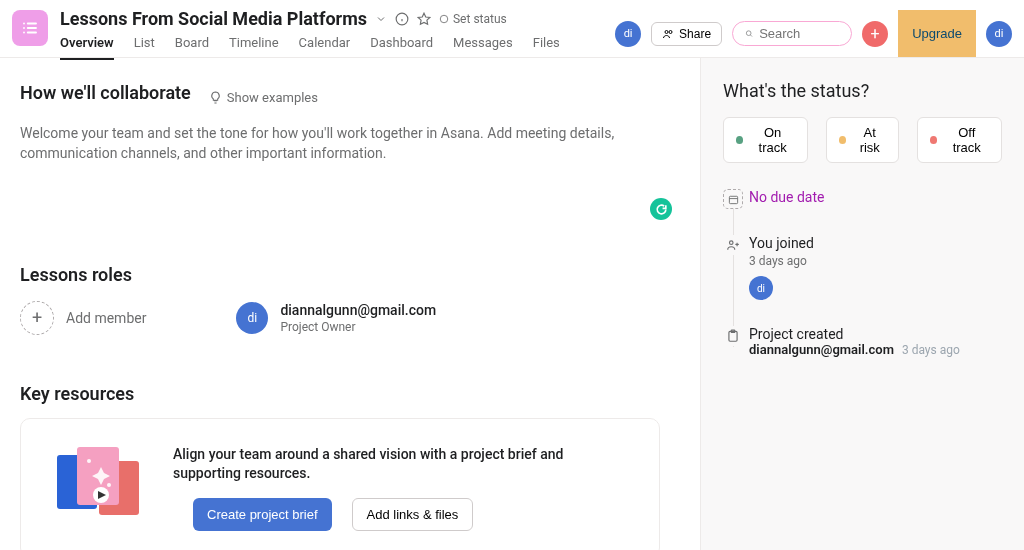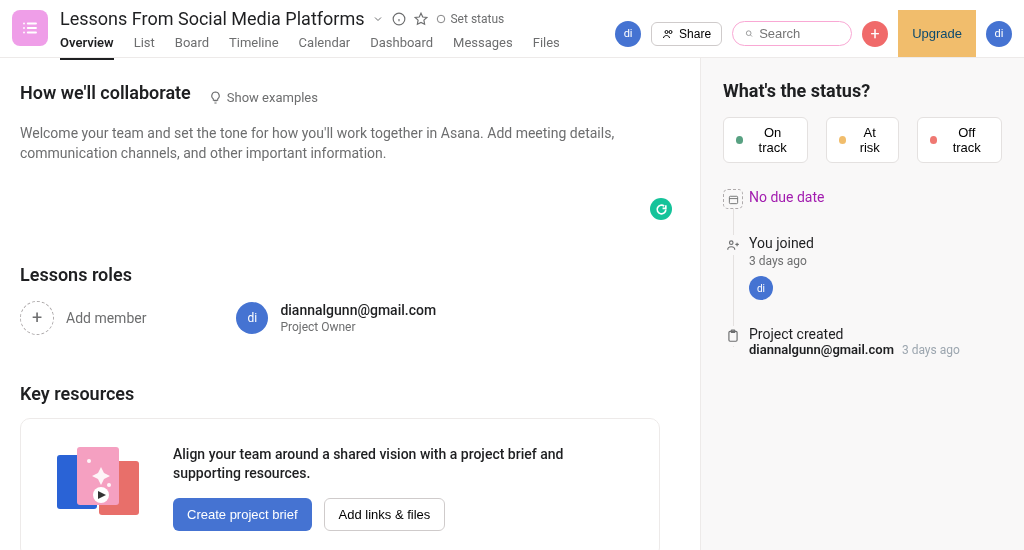--- a/index.html
+++ b/index.html
@@ -1,21 +1,21 @@
 <!DOCTYPE html>
 <html><head>
 <meta charset="utf-8">
 <style>
   * { box-sizing: border-box; margin: 0; padding: 0; }
   body { font-family: -apple-system, BlinkMacSystemFont, "Segoe UI", Roboto, Helvetica, Arial, sans-serif; color: #1e1f21; width: 1024px; height: 550px; overflow: hidden; background: #fff; }
   .topbar { display: flex; align-items: flex-start; padding: 8px 12px 0 12px; border-bottom: 1px solid #edeae9; height: 58px; }
   .proj-icon { width: 36px; height: 36px; background: #ef9ee8; border-radius: 8px; display: flex; align-items: center; justify-content: center; color: #fff; flex-shrink: 0; margin-top: 2px; }
   .proj-head { margin-left: 12px; flex: 1; }
   .title-row { display: flex; align-items: center; gap: 8px; }
-  .title { font-size: 18px; font-weight: 400; }
+  .title { font-size: 18px; font-weight: 700; }
   .title-icon { color: #6d6e6f; display: inline-flex; cursor: pointer; }
   .set-status { font-size: 12px; color: #6d6e6f; cursor: pointer; display: inline-flex; align-items: center; gap: 4px; }
   .tabs { display: flex; gap: 20px; margin-top: 6px; font-size: 13px; color: #6d6e6f; }
   .tab { padding-bottom: 8px; cursor: pointer; }
   .tab.active { color: #1e1f21; font-weight: 600; border-bottom: 2px solid #1e1f21; }
   .top-right { display: flex; align-items: center; gap: 10px; margin-top: 2px; }
   .av { width: 26px; height: 26px; border-radius: 50%; background: #4573d2; color: #fff; font-size: 11px; display: flex; align-items: center; justify-content: center; cursor: pointer; }
   .share-btn { border: 1px solid #cfcbcb; border-radius: 6px; padding: 4px 10px; font-size: 12px; display: flex; align-items: center; gap: 5px; background: #fff; cursor: pointer; }
   .search { display: flex; align-items: center; gap: 6px; border: 1px solid #f9a8d4; border-radius: 16px; padding: 4px 12px; width: 120px; font-size: 13px; color: #6d6e6f; background: #fff; }
   .search input { border: none; outline: none; width: 80px; font-size: 13px; background: transparent; }
@@ -35,24 +35,24 @@
   .add-circle { width: 34px; height: 34px; border: 1px dashed #afabac; border-radius: 50%; display: flex; align-items: center; justify-content: center; color: #6d6e6f; font-size: 18px; }
   .add-member span.lbl { font-size: 14px; color: #6d6e6f; }
   .member { display: flex; align-items: center; gap: 12px; }
   .member .av { width: 32px; height: 32px; font-size: 12px; }
   .member-info .email { font-size: 14px; font-weight: 500; }
   .member-info .role { font-size: 12px; color: #6d6e6f; margin-top: 2px; }
   .keyres { margin-top: 48px; }
   .res-card { border: 1px solid #edeae9; border-radius: 10px; padding: 26px 30px; margin-top: 14px; display: flex; gap: 26px; align-items: flex-start; max-width: 640px; }
   .res-illus { width: 96px; height: 80px; flex-shrink: 0; position: relative; }
   .res-text { font-size: 14px; font-weight: 500; line-height: 1.4; }
-  .res-btns { display: flex; gap: 12px; margin-top: 14px; }
+  .res-btns { display: flex; gap: 20px; margin-top: 14px; margin-left: 20px; }
   .btn-primary { background: #4573d2; color: #fff; border: none; border-radius: 6px; padding: 8px 14px; font-size: 13px; cursor: pointer; }
   .btn-outline { background: #fff; border: 1px solid #cfcbcb; border-radius: 6px; padding: 8px 14px; font-size: 13px; cursor: pointer; }
-  .side h3 { font-size: 18px; font-weight: 700; margin-bottom: 16px; }
+  .side h3 { font-size: 18px; font-weight: 400; margin-bottom: 16px; }
   .status-btns { display: flex; gap: 18px; margin-bottom: 26px; }
   .sbtn { background: #fff; border: 1px solid #e4e1e0; border-radius: 6px; padding: 7px 12px; font-size: 13px; display: flex; align-items: center; gap: 7px; cursor: pointer; }
   .dot { width: 8px; height: 8px; border-radius: 50%; display: inline-block; }
   .timeline { position: relative; padding-left: 26px; }
   .timeline::before { content: ""; position: absolute; left: 10px; top: 18px; bottom: 10px; width: 1px; background: #e4e1e0; }
   .t-item { position: relative; margin-bottom: 22px; }
   .t-icon { position: absolute; left: -26px; top: 0; width: 20px; height: 20px; display: flex; align-items: center; justify-content: center; color: #6d6e6f; background:#f9f8f8; }
   .t-icon.dashed { border: 1px dashed #afabac; border-radius: 5px; width:20px; height:20px; }
   .t-title { font-size: 14px; color: #1e1f21; }
   .t-title.muted { color: #a21caf; }

